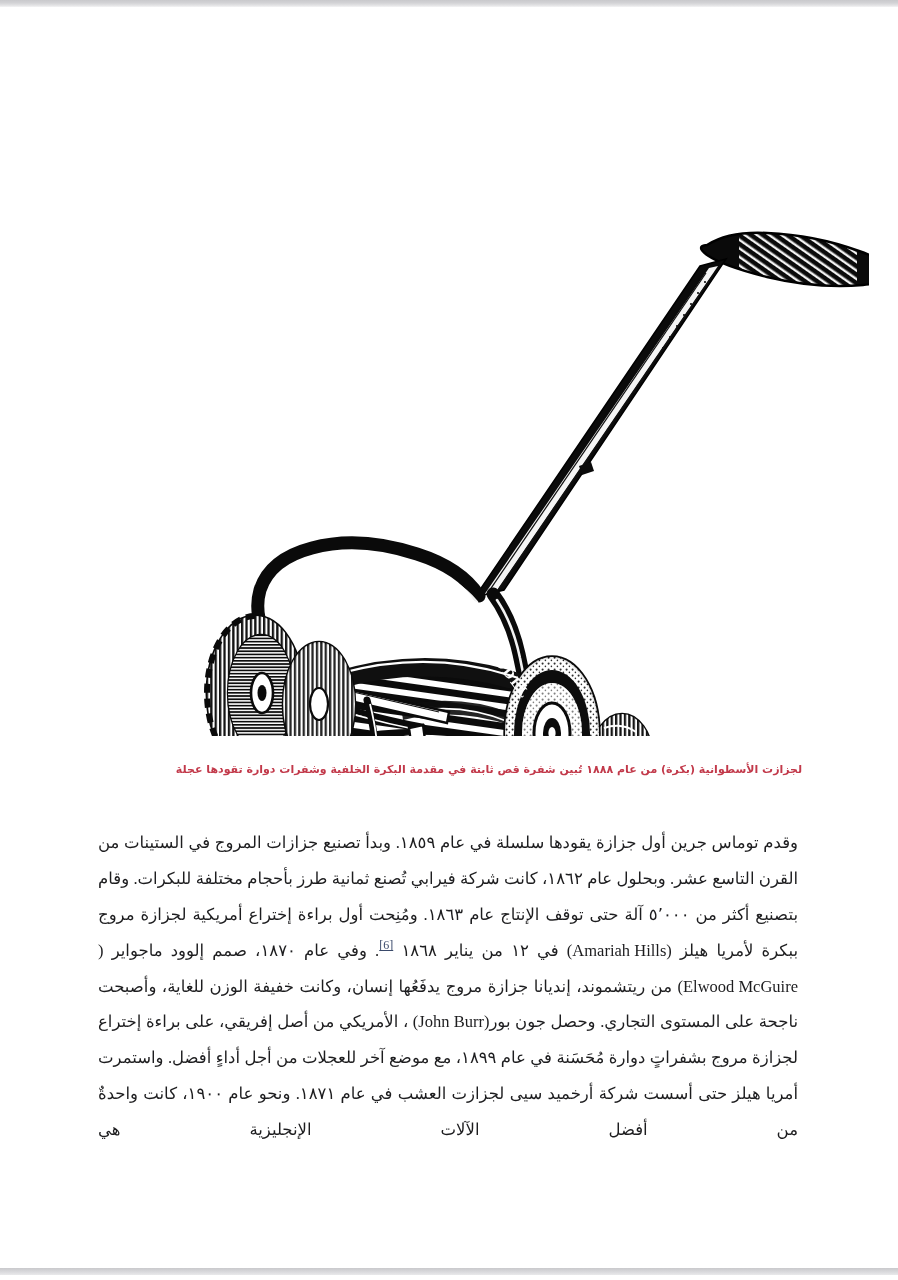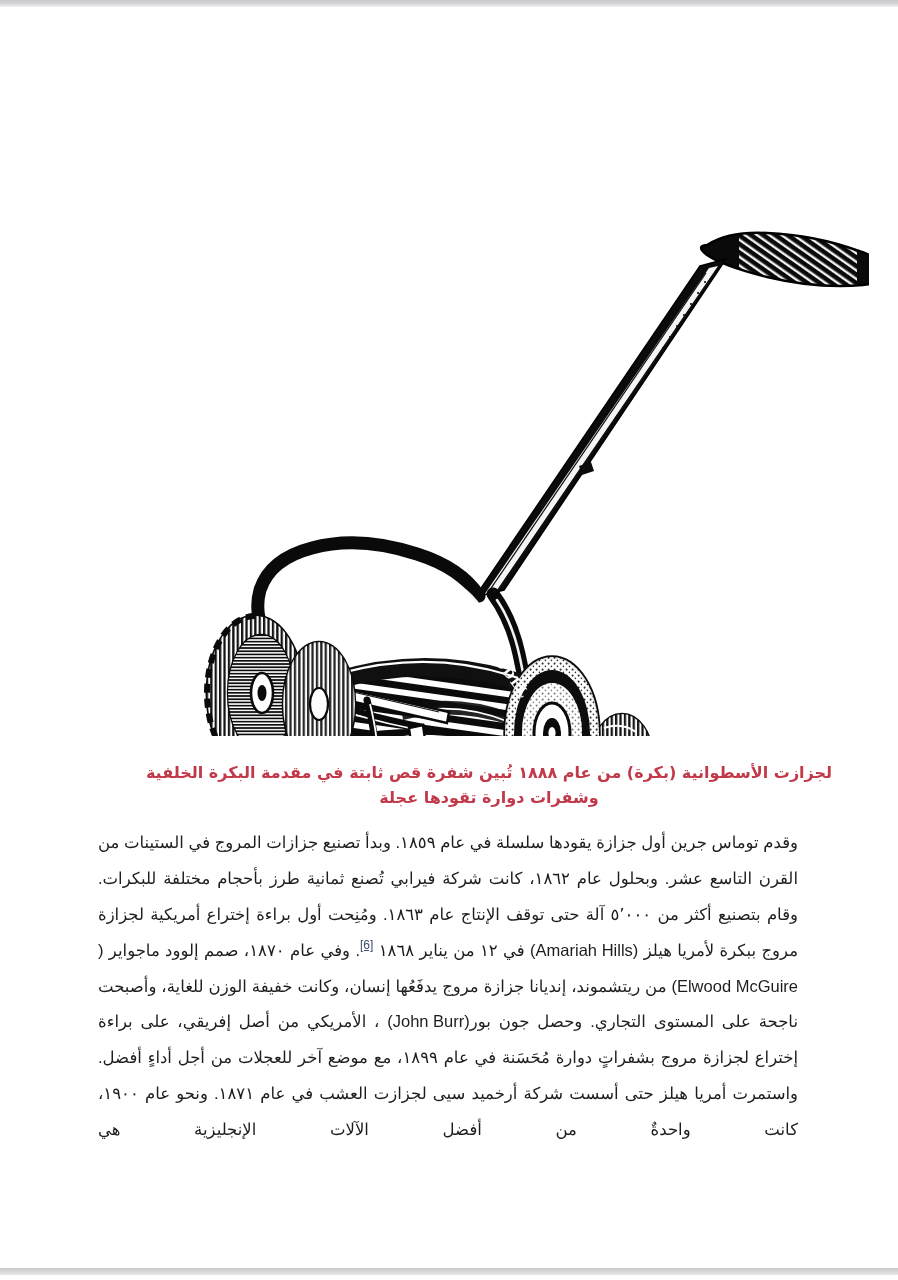--- a/index.html
+++ b/index.html
@@ -63,40 +63,40 @@
   }
   .figure-image-wrap svg {
     display: block;
   }
 
   .figure-caption {
     margin: 20px auto 0;
     width: 700px;
     text-align: center;
     color: #c2394a;
-    font-size: 16px;
+    font-size: 11px;
     line-height: 1.55;
     font-family: "DejaVu Sans", "Liberation Sans", sans-serif;
     direction: rtl;
     font-weight: 600;
   }
 
   
   .body-text {
     position: absolute;
     top: 818px;
     right: 100px;
     width: 700px;
     direction: rtl;
     text-align: justify;
     text-align-last: justify;
     color: #1d1d1f;
     font-size: 16.5px;
     line-height: 2.17;
-    font-family: Liberation Sans, sans-serif;
+    font-family: Liberation Serif, serif;
   }
   .body-text p { margin: 0; }
   .ltr-name {
     direction: ltr;
     unicode-bidi: embed;
     display: inline-block;
   }
   a.ref-link {
     color: #3a4a6b;
     text-decoration: underline;

